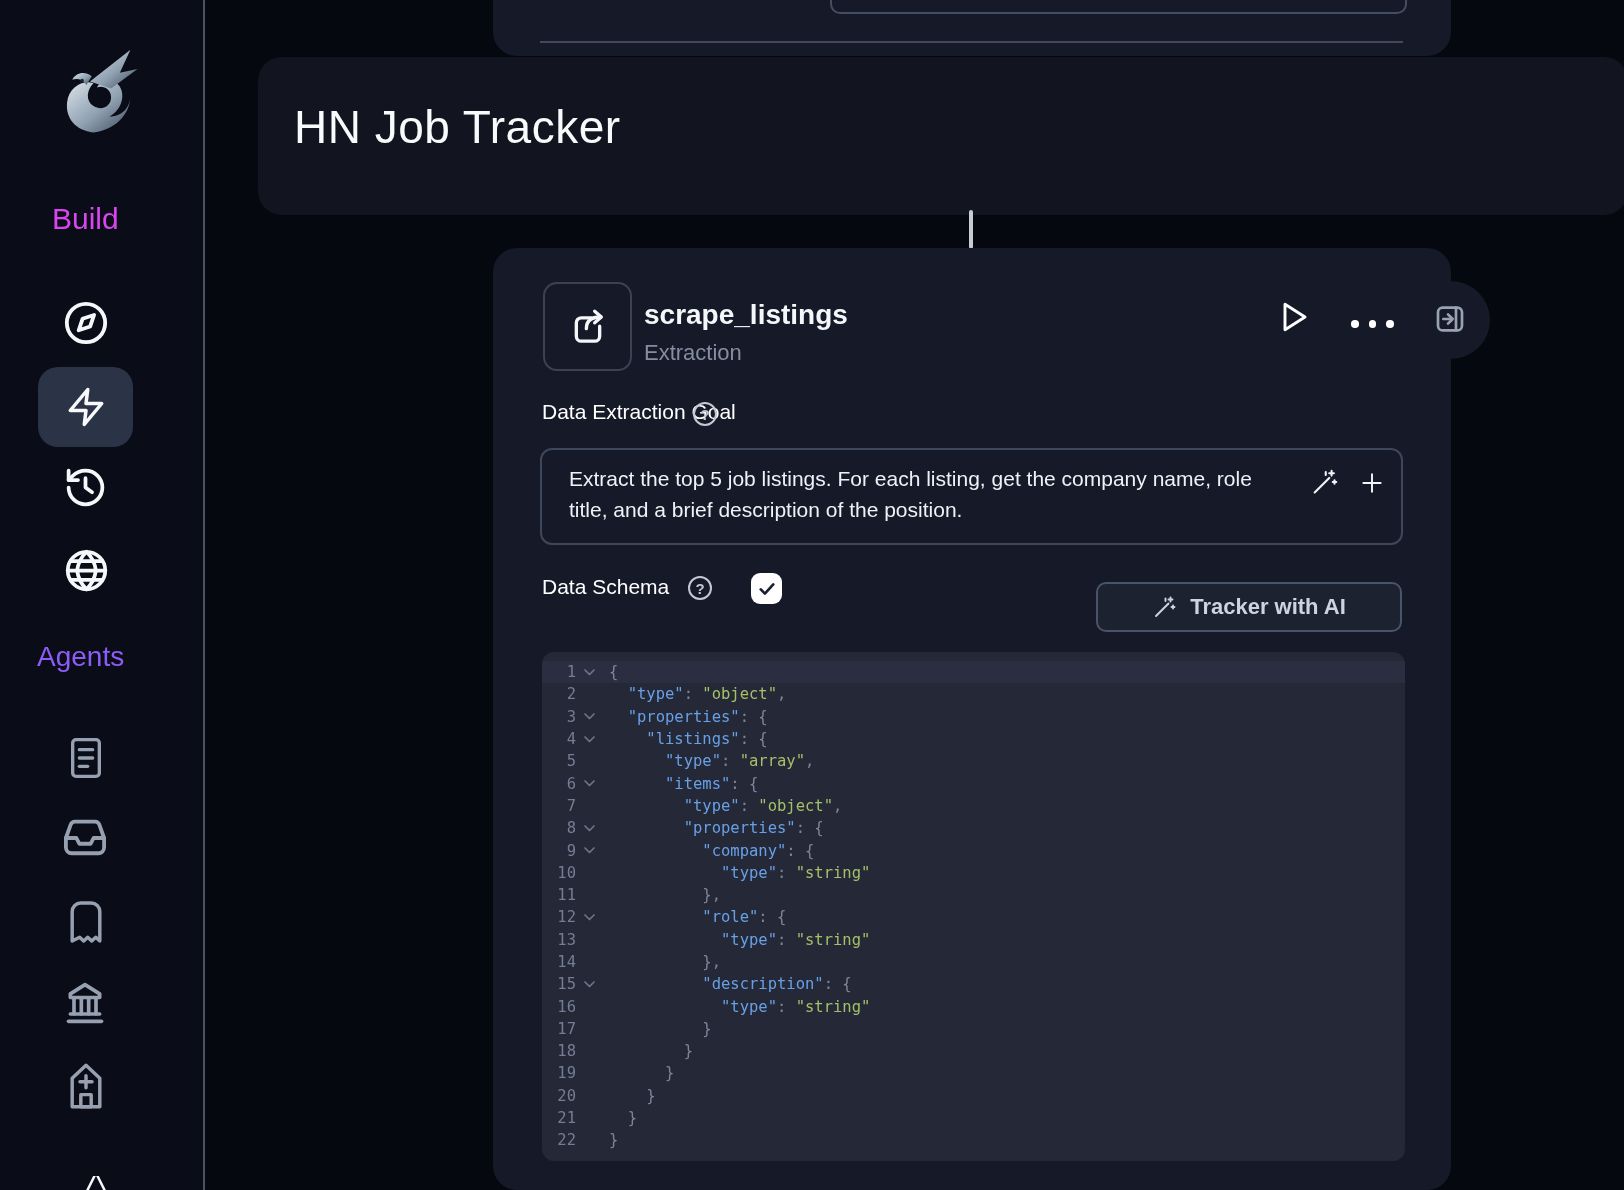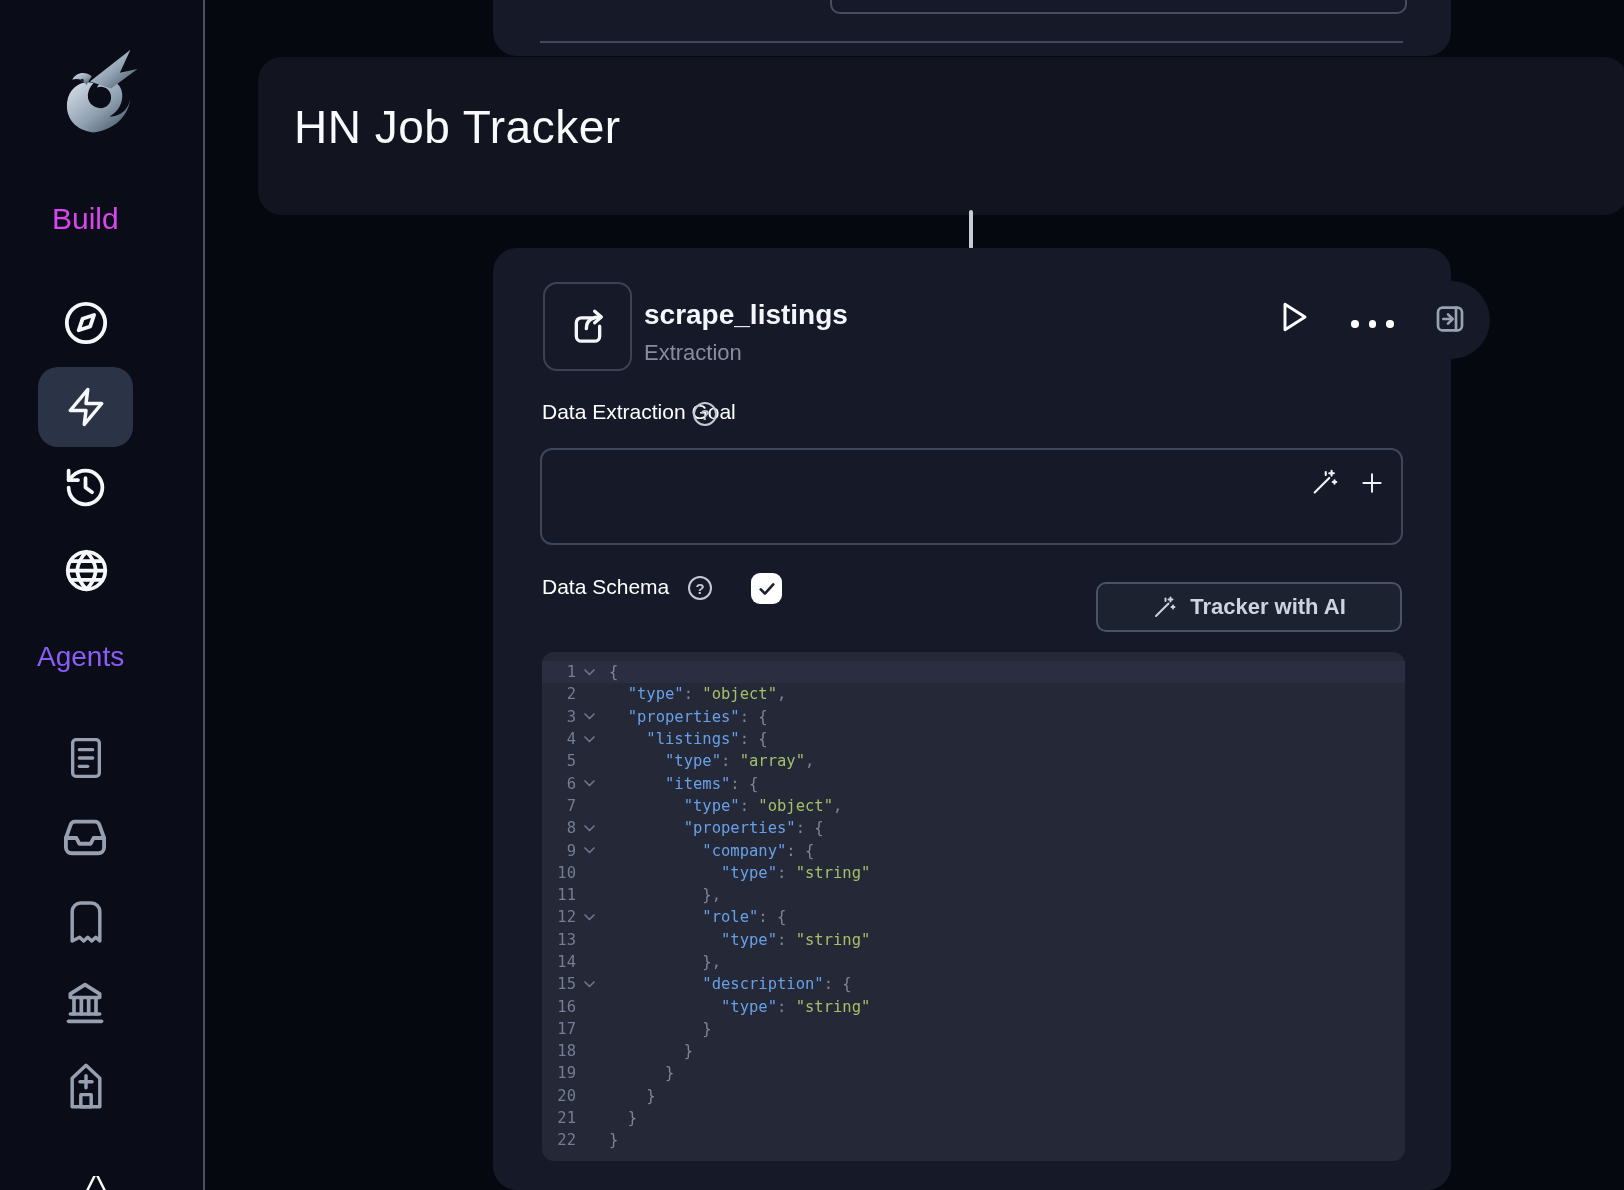--- a/index.html
+++ b/index.html
@@ -199,20 +199,21 @@
     <div class="dots">
         <i></i>
         <i></i>
         <i></i>
       </div>
 
     <div class="sec-label abs" style="left:542px;top:400px;">Data Extraction Goal</div>
     <div class="help abs" style="left:693px;top:402px;">?</div>
 
     <div class="goal-box">
+      <div class="goal-text">Extract the top 5 job listings. For each listing, get the company name, role title, and a brief description of the position.</div>
       <div class="abs" style="left:768px;top:18px;">
         <svg width="28" height="28" viewBox="0 0 24 24" fill="none" stroke="#f0f3f7" stroke-width="1.8" stroke-linecap="round" stroke-linejoin="round">
           <path d="M4 21 L16.5 8.5"></path>
             <path d="M18.5 2.5v4"></path>
             <path d="M16.5 4.5h4"></path>
             <path d="M21 10.5v3"></path>
             <path d="M19.5 12h3"></path>
             <path d="M13.5 3.5v2.5"></path>
         </svg>
       </div>

